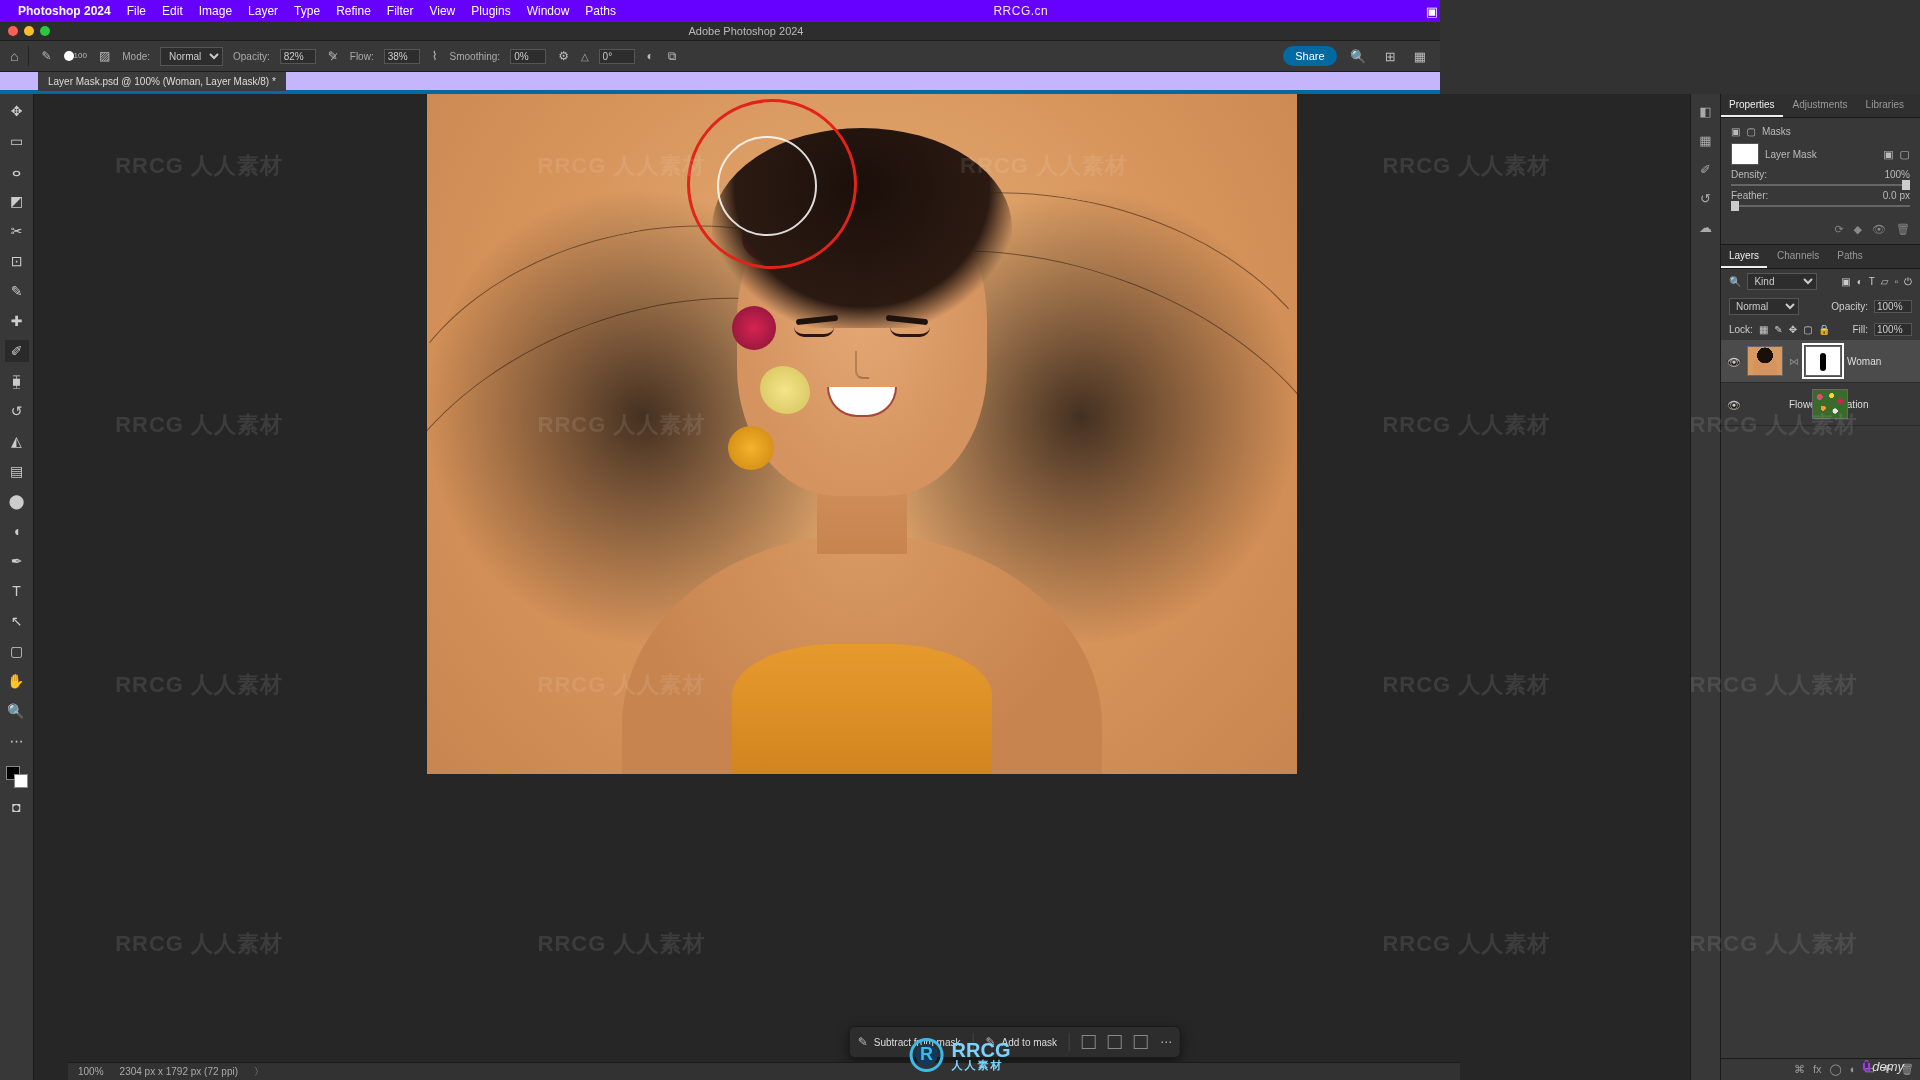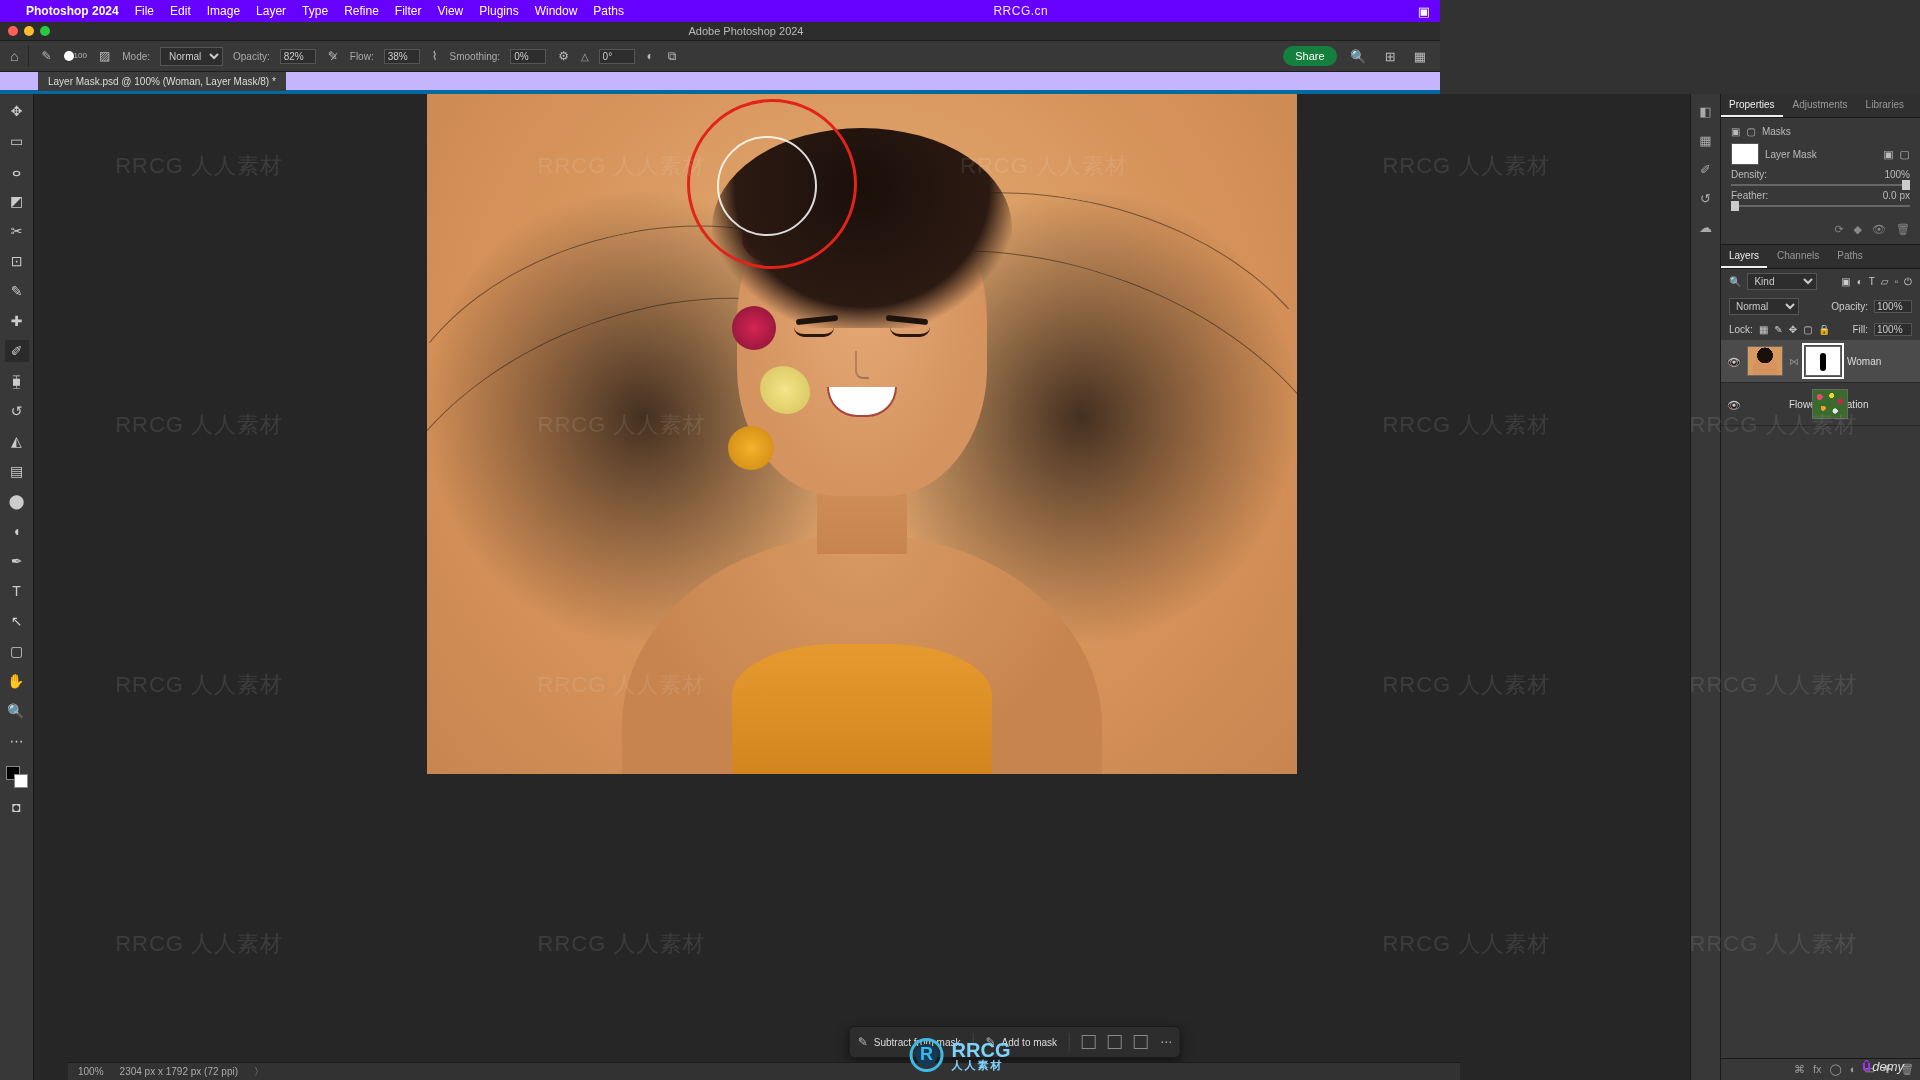--- a/index.html
+++ b/index.html
@@ -1,19 +1,19 @@
 <!DOCTYPE html>
 <html><head>
 <meta charset="utf-8">
 <style>
   * { margin: 0; padding: 0; box-sizing: border-box; font-family: -apple-system, "Segoe UI", Arial, sans-serif; }
   body { background: #323232; color: #ccc; font-size: 11px; overflow: hidden; width: 1440px; height: 810px; user-select: none; }
 
   
-  .menubar { height: 22px; background: #6600ff; display: flex; align-items: center; padding: 0 10px; gap: 16px; color: #fff; font-size: 12px; }
+  .menubar { height: 22px; background: #6600ff; display: flex; align-items: center; padding: 0 2px; gap: 16px; color: #fff; font-size: 12px; }
   .menubar .apple { font-size: 14px; }
   .menubar .app-name { font-weight: 600; }
   .menubar .menu { cursor: default; }
   .menubar .spacer { flex: 1; }
   .menubar .url { opacity: .9; letter-spacing: .5px; }
   .menubar .camera { font-size: 13px; }
 
   
   .titlebar { height: 18px; background: #2d2d2d; display: flex; align-items: center; padding: 0 8px; color: #bbb; font-size: 11px; }
   .tl { display: flex; gap: 6px; margin-right: 10px; }
@@ -26,21 +26,21 @@
   .optbar .home { font-size: 14px; }
   .optbar .brushprev { display: flex; flex-direction: row; align-items: center; line-height: 1; }
   .optbar .brushprev .dot { width: 10px; height: 10px; background: #fff; border-radius: 50%; }
   .optbar .brushprev .sz { font-size: 8px; }
   .optbar select { background: #2d2d2d; color: #ccc; border: 1px solid #555; font-size: 10px; padding: 2px 4px; }
   .optbar input[type=text] { background: #2d2d2d; color: #ccc; border: 1px solid #555; font-size: 10px; width: 36px; padding: 1px 3px; }
   .optbar .ico { font-size: 12px; color: #bbb; margin: 0 2px; }
   .optbar .sep { width: 1px; height: 20px; background: #222; }
   .optbar .lbl { color: #aaa; }
   .optbar .flex { flex: 1; }
-  .optbar .share { background: #15803d; color: #fff; padding: 4px 12px; border-radius: 12px; font-size: 11px; }
+  .optbar .share { background: #0369a1; color: #fff; padding: 4px 12px; border-radius: 12px; font-size: 11px; }
   .optbar .rico { font-size: 13px; color: #bbb; margin: 0 4px; }
 
   
   .doctabs { height: 22px; background: #c4b5fd; border-bottom: 4px solid #0369a1; display: flex; align-items: center; padding-left: 38px; }
   .doctabs .tab { background: #3c3c3c; padding: 4px 10px; font-size: 10px; color: #ddd; }
 
   
   .main { position: absolute; top: 94px; bottom: 0; left: 0; right: 0; display: flex; }
   .tcol { width: 34px; background: #383838; border-right: 1px solid #1a1a1a; display: flex; flex-direction: column; align-items: center; gap: 8px; padding-top: 6px; }
   .tcol .tool { width: 24px; height: 22px; display: flex; align-items: center; justify-content: center; color: #ccc; font-size: 14px; cursor: default; }
@@ -141,21 +141,21 @@
     #3a6b2d; }
   .layer .link { color: #888; font-size: 10px; }
   .layer .lname { font-size: 10px; color: #ddd; }
   .lay-foot { display: flex; justify-content: flex-end; gap: 8px; padding: 4px 6px; border-top: 1px solid #1a1a1a; color: #999; font-size: 11px; }
 
   
   .status { position: absolute; bottom: 0; left: 34px; right: 230px; height: 18px; background: #323232; border-top: 1px solid #1a1a1a; display: flex; align-items: center; padding: 0 10px; font-size: 10px; color: #aaa; gap: 16px; }
 
   
   .wm { position: absolute; inset: 0; pointer-events: none; }
-  .wm .w { position: absolute; color: rgba(255,255,255,.1); font-weight: 400; font-size: 22px; transform: rotate(0deg); letter-spacing: 1px; }
+  .wm .w { position: absolute; color: rgba(255,255,255,.1); font-weight: 700; font-size: 22px; transform: rotate(0deg); letter-spacing: 1px; }
   .wm-logo { position: absolute; left: 50%; bottom: 8px; transform: translateX(-50%); display: flex; align-items: center; gap: 8px; }
   .wm-logo .badge { width: 34px; height: 34px; border-radius: 50%; border: 3px solid #3bbce8; background: radial-gradient(circle at 50% 50%, #133a5a 0 55%, transparent 56%); position: relative; }
   .wm-logo .badge::after { content: "R"; position: absolute; left: 50%; top: 50%; transform: translate(-50%,-52%); font-weight: 800; color: #3bbce8; font-size: 18px; }
   .wm-logo .txt { color: #7dd3fc; font-weight: 800; font-size: 20px; line-height: 1; }
   .wm-logo .txt small { display: block; font-size: 11px; font-weight: 600; letter-spacing: 2px; }
   .udemy { position: absolute; right: 16px; bottom: 6px; color: #ddd; font-size: 13px; font-style: italic; }
   .udemy b { color: #a435f0; font-style: normal; margin-right: 1px; font-size: 15px; }
 </style>
 </head>
 <body>

